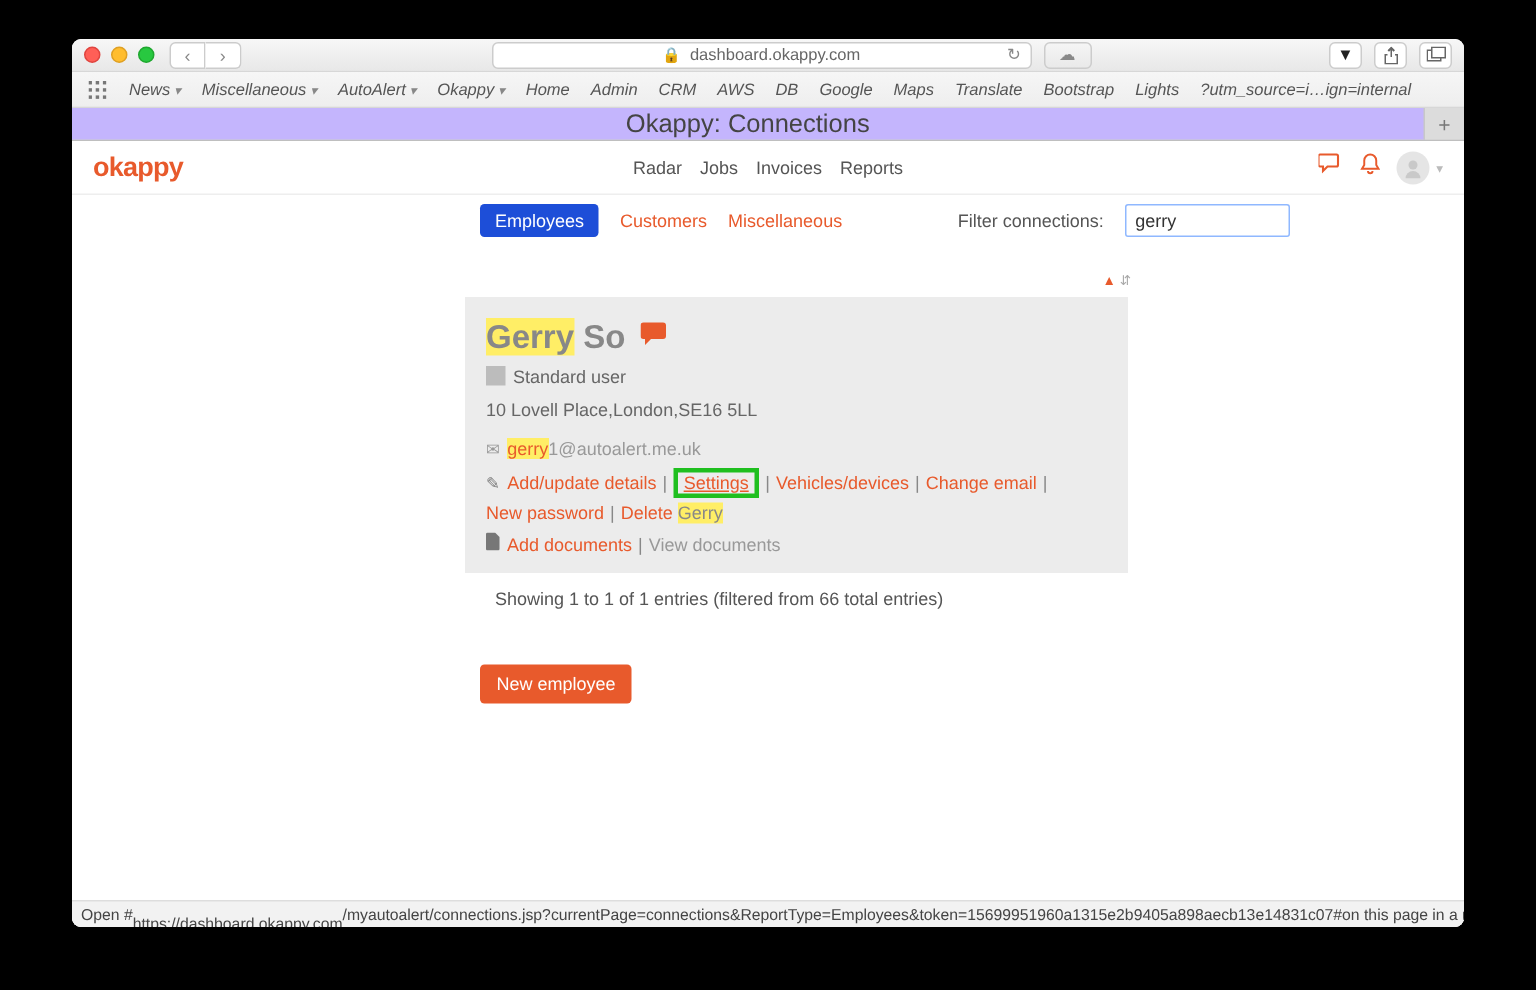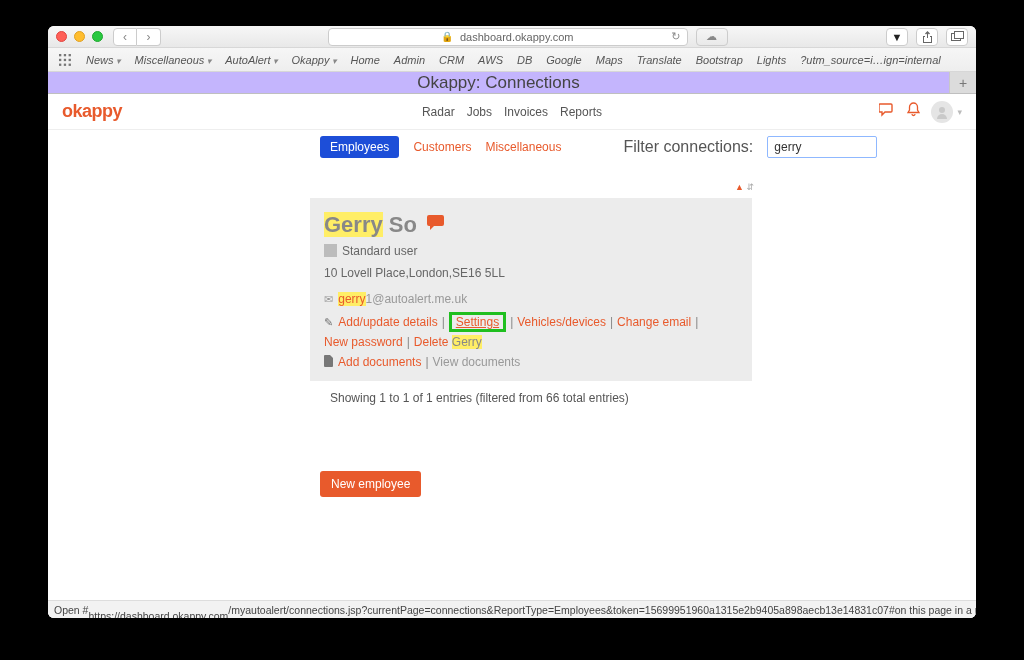--- a/index.html
+++ b/index.html
@@ -45,21 +45,21 @@
   .search { display:flex;}
   .search input{ width:110px; height:22px; border:1px solid #ccc; border-right:none; border-radius:3px 0 0 3px; padding:0 6px; font-size:11px; color:#999;}
   .search .sbtn{ width:24px; height:22px; border:1px solid #ccc; border-radius:0 3px 3px 0; background:#f5f5f5; display:flex; align-items:center; justify-content:center; color:#888; font-size:11px;}
   .ico { color:#e85a2c; font-size:15px;}
   .avatar{ width:22px; height:22px; background:#e5e5e5; border-radius:50%; display:flex; align-items:center; justify-content:center; color:#bbb; font-size:13px;}
   .avchev{font-size:9px; color:#bbb; margin-left:-6px;}
   
   .filterrow { display:flex; align-items:center; padding:6px 0; margin-left: 272px; gap:14px; font-size:12px;}
   .pill { background:#1d4ed8; color:#fff; padding:4px 10px; border-radius:3px; font-size:12px;}
   .flink { color:#e85a2c; }
-  .filtlabel{ margin-left:48px; color:#555; font-size:16px;}
+  .filtlabel{ margin-left:63px; color:#555; font-size:12px;}
   .filtinput{ height:22px; width:110px; border:1.5px solid #8fb8ff; border-radius:2px; padding:0 6px; font-size:12px; color:#333; outline:none;}
   
   .cardwrap { margin-left: 262px; margin-top: 34px; width: 442px; position:relative;}
   .sortmark { position:absolute; top:-16px; right:8px; font-size:9px; color:#e85a2c;}
   .sortmark2 { position:absolute; top:-16px; right:-2px; font-size:9px; color:#aaa;}
   .card { background:#ececec; padding:14px 14px 12px 14px;}
   .cardtitle { font-size:22px; font-weight:700; color:#888; display:flex; align-items:center; gap:10px;}
   .hl { background: #ffee66; color:#888;}
   .chatico { color:#e85a2c; font-size:18px;}
   .roleline { display:flex; align-items:flex-start; gap:5px; margin-top:6px; font-size:12px; color:#666;}
@@ -74,21 +74,21 @@
   .actionsline a{ color:#e85a2c; text-decoration:none;}
   .pencil{ color:#777; font-size:11px; margin-right:2px;}
   .greenbox{ border:3px solid #1fbf1f; padding:0 4px; display:inline-block;}
   .greenbox a{ text-decoration: underline;}
   .docline{ margin-top:6px; font-size:12px; display:flex; align-items:center; gap:4px;}
   .docico{ color:#777; font-size:11px;}
   .docline a{ color:#e85a2c; text-decoration:none;}
   .viewdoc{ color:#999;}
   .resultline{ margin:10px 0 0 20px; font-size:12px; color:#555;}
   
-  .newemp { margin-left: 272px; margin-top: 66px;}
+  .newemp { margin-left: 272px; margin-top: 37px;}
   .newemp button{ background:#e85a2c; color:#fff; border:none; padding:6px 11px; border-radius:3px; font-size:12px;}
   
   .statusbar{ position:absolute; bottom:0; left:0; right:0; height:18px; background:#f2f2f2; border-top:1px solid #ddd; font-size:10.5px; color:#444; display:flex; align-items:center; padding:0 6px; white-space:nowrap; overflow:hidden;}
   .statusbar b{font-weight:400;margin-top:12px;}
 </style>
 </head>
 <body>
 
 <div class="stage">
   <div class="browser-window">

